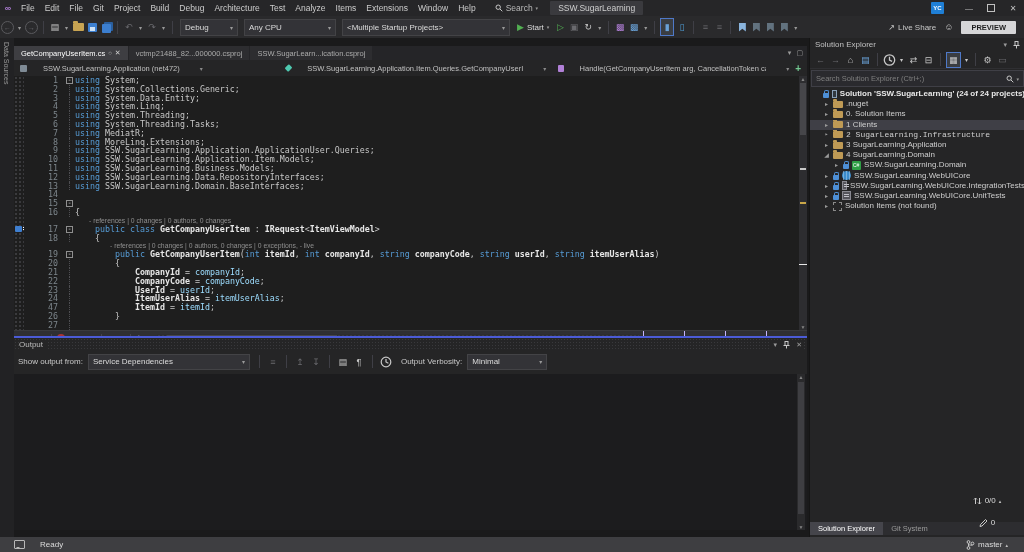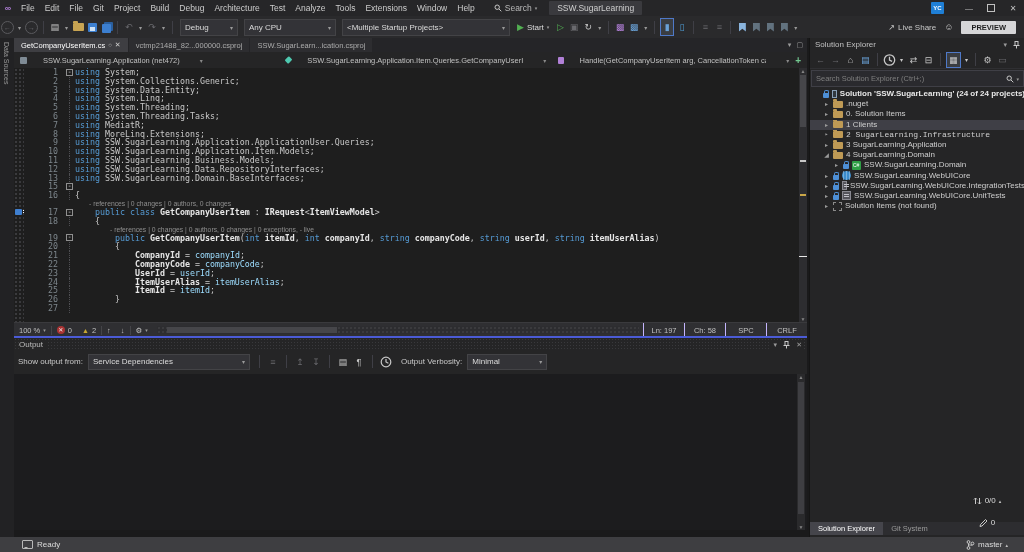--- a/index.html
+++ b/index.html
@@ -42,21 +42,21 @@
   .selbox{border:1px solid #4f79c8;background:#3a3d42;}
   .bmk{width:7px;height:9px;background:#8ab4dd;clip-path:polygon(0 0,100% 0,100% 100%,50% 70%,0 100%);}
   .bmk.dim2{background:#62727f;}
   .tb-right2{margin-left:auto;display:flex;align-items:center;gap:8px;padding-right:8px;}
   .preview-btn{background:#d6d6d8;color:#1e1e1e;font-weight:bold;font-size:7.5px;padding:2px 10px;border-radius:1px;}
   
   .main{position:absolute;left:0;top:38px;width:1024px;height:499px;background:#1a1a1b;}
   .leftstrip{position:absolute;left:0;top:0;width:14px;height:100%;background:#222224;}
   .vtab{writing-mode:vertical-rl;font-size:7px;color:#9a9a9a;margin:4px 0 0 3px;display:inline-block;}
   
-  .editor{position:absolute;left:14px;top:0;width:793px;height:298px;background:#8b5cf6;}
+  .editor{position:absolute;left:14px;top:8px;width:793px;height:298px;background:#8b5cf6;}
   .tabstrip{position:absolute;left:0;top:0;width:100%;height:14px;background:#252528;display:flex;font-size:7.5px;}
   .etab{display:flex;align-items:center;gap:3px;padding:0 7px;background:#2d2d30;color:#ababab;margin-right:1px;white-space:nowrap;}
   .etab.active{background:#3e3e42;color:#ffffff;}
   .etab .tdot{font-size:6px;color:#cfcfcf;}
   .etab .tx{font-size:7px;color:#cfcfcf;}
   .tabstrip-right{margin-left:auto;display:flex;align-items:center;gap:5px;padding-right:4px;color:#9a9a9a;font-size:7px;}
   .crumbs{position:absolute;left:0;top:14px;width:100%;height:16px;background:#252526;border-bottom:1px solid #2a2a2b;
           display:flex;align-items:center;font-size:7.5px;color:#c0c0c0;}
   .crumb{display:flex;align-items:center;gap:16px;padding:0 6px;height:100%;max-width:275px;white-space:nowrap;overflow:hidden;}
   .crumb .ca{color:#8a8a8a;font-size:6px;margin-left:4px;}
@@ -139,21 +139,21 @@
   .ic-test::after{content:"";position:absolute;left:1px;top:2px;width:5px;height:1px;background:#c0c0c8;box-shadow:0 2px 0 #c0c0c8;}
   .ic-miss{width:9px;height:9px;border:1px dashed #8a8a8a;box-sizing:border-box;}
   .ic-lock{width:6px;height:5px;background:#4d8fd6;border-radius:1px;position:relative;margin-top:3px;min-width:6px;}
   .ic-lock::before{content:"";position:absolute;top:-3px;left:1px;width:3px;height:3px;border:1px solid #4d8fd6;border-bottom:none;border-radius:2px 2px 0 0;}
   .se-tabs{position:absolute;left:0;bottom:2px;width:100%;height:13px;background:#2d2d30;display:flex;font-size:7.5px;}
   .se-tab{padding:0 8px;display:flex;align-items:center;color:#9a9a9a;}
   .se-tab.active{background:#45454b;color:#ffffff;}
   
   .statusbar{position:absolute;left:0;top:537px;width:1024px;height:15px;background:#3e3e41;display:flex;
              align-items:center;font-size:8px;color:#dcdcdc;}
-  .sb-left{display:flex;align-items:center;gap:4px;padding-left:22px;}
+  .sb-left{display:flex;align-items:center;gap:15px;padding-left:14px;}
   .sb-bubble{width:9px;height:7px;border:1px solid #b8b8b8;border-radius:1px;position:relative;}
   .sb-bubble::after{content:"";position:absolute;left:1px;bottom:-3px;width:0;height:0;border:2px solid transparent;border-top-color:#b8b8b8;}
   .sb-right{margin-left:auto;display:flex;align-items:center;gap:12px;padding-right:2px;flex-direction:column;}
   .sb-seg{display:flex;align-items:center;gap:3px;}
   .sb-caret{font-size:5px;color:#c0c0c0;}
   .badge{width:7px;height:7px;border-radius:50%;background:#c8882e;color:#1e1e1e;font-size:5px;line-height:7px;text-align:center;font-weight:bold;}
   svg.lineic{stroke:#c8c8c8;fill:none;stroke-width:1;}
   .gap2{position:absolute;left:807px;top:0;width:2px;height:499px;background:#1a1a1b;}
 </style>
 </head>
@@ -167,21 +167,21 @@
         <span class="menu-item">File</span>
         <span class="menu-item">Edit</span>
         <span class="menu-item">File</span>
         <span class="menu-item">Git</span>
         <span class="menu-item">Project</span>
         <span class="menu-item">Build</span>
         <span class="menu-item">Debug</span>
         <span class="menu-item">Architecture</span>
         <span class="menu-item">Test</span>
         <span class="menu-item">Analyze</span>
-        <span class="menu-item">Tools</span>
+        <span class="menu-item">Items</span>
         <span class="menu-item">Extensions</span>
         <span class="menu-item">Window</span>
         <span class="menu-item">Help</span>
       </nav>
     <div class="tb-search">
       <svg class="lineic" width="8" height="8" viewBox="0 0 8 8">
           <circle cx="3.2" cy="3.2" r="2.2"></circle>
           <line x1="5" y1="5" x2="7.3" y2="7.3"></line>
         </svg>
       <span>Search</span>
@@ -324,33 +324,34 @@
           <div class="crow"><span class="mg"></span><span class="ln">4</span><span class="fd"><span class="fline"></span></span><span><span class="seg-k">using</span><span class="seg-d"> System.Linq;</span></span></div>
           <div class="crow"><span class="mg"></span><span class="ln">5</span><span class="fd"><span class="fline"></span></span><span><span class="seg-k">using</span><span class="seg-d"> System.Threading;</span></span></div>
           <div class="crow"><span class="mg"></span><span class="ln">6</span><span class="fd"><span class="fline"></span></span><span><span class="seg-k">using</span><span class="seg-d"> System.Threading.Tasks;</span></span></div>
           <div class="crow"><span class="mg"></span><span class="ln">7</span><span class="fd"><span class="fline"></span></span><span><span class="seg-k">using</span><span class="seg-d"> MediatR;</span></span></div>
           <div class="crow"><span class="mg"></span><span class="ln">8</span><span class="fd"><span class="fline"></span></span><span><span class="seg-k">using</span><span class="seg-d"> MoreLinq.Extensions;</span></span></div>
           <div class="crow"><span class="mg"></span><span class="ln">9</span><span class="fd"><span class="fline"></span></span><span><span class="seg-k">using</span><span class="seg-d"> SSW.SugarLearning.Application.ApplicationUser.Queries;</span></span></div>
           <div class="crow"><span class="mg"></span><span class="ln">10</span><span class="fd"><span class="fline"></span></span><span><span class="seg-k">using</span><span class="seg-d"> SSW.SugarLearning.Application.Item.Models;</span></span></div>
           <div class="crow"><span class="mg"></span><span class="ln">11</span><span class="fd"><span class="fline"></span></span><span><span class="seg-k">using</span><span class="seg-d"> SSW.SugarLearning.Business.Models;</span></span></div>
           <div class="crow"><span class="mg"></span><span class="ln">12</span><span class="fd"><span class="fline"></span></span><span><span class="seg-k">using</span><span class="seg-d"> SSW.SugarLearning.Data.RepositoryInterfaces;</span></span></div>
           <div class="crow"><span class="mg"></span><span class="ln">13</span><span class="fd"><span class="fline"></span></span><span><span class="seg-k">using</span><span class="seg-d"> SSW.SugarLearning.Domain.BaseInterfaces;</span></span></div>
+          <div class="crow"><span class="mg"></span><span class="ln">14</span><span class="fd"></span><span></span></div>
           <div class="crow"><span class="mg"></span><span class="ln">15</span><span class="fd"><span class="fbox">-</span></span></div>
           <div class="crow"><span class="mg"></span><span class="ln">16</span><span class="fd"><span class="fline"></span></span><span><span class="seg-d">{</span></span></div>
           <div class="lensrow" style="padding-left: 75px;">- references | 0 changes | 0 authors, 0 changes</div>
           <div class="crow"><span class="mg"><span class="mk"></span></span><span class="ln">17</span><span class="fd"><span class="fbox">-</span></span><span><span class="seg-d">    </span><span class="seg-k">public class </span><span class="seg-t">GetCompanyUserItem</span><span class="seg-d"> : </span><span class="seg-t">IRequest</span><span class="seg-d">&lt;</span><span class="seg-t">ItemViewModel</span><span class="seg-d">&gt;</span></span></div>
           <div class="crow"><span class="mg"></span><span class="ln">18</span><span class="fd"><span class="fline"></span></span><span><span class="seg-d">    {</span></span></div>
           <div class="lensrow" style="padding-left: 96px;">- references | 0 changes | 0 authors, 0 changes | 0 exceptions, - live</div>
           <div class="crow"><span class="mg"></span><span class="ln">19</span><span class="fd"><span class="fbox">-</span></span><span><span class="seg-d">        </span><span class="seg-k">public </span><span class="seg-t">GetCompanyUserItem</span><span class="seg-d">(</span><span class="seg-k">int </span><span class="seg-t">itemId</span><span class="seg-d">, </span><span class="seg-k">int </span><span class="seg-t">companyId</span><span class="seg-d">, </span><span class="seg-k">string </span><span class="seg-t">companyCode</span><span class="seg-d">, </span><span class="seg-k">string </span><span class="seg-t">userId</span><span class="seg-d">, </span><span class="seg-k">string </span><span class="seg-t">itemUserAlias</span><span class="seg-d">)</span></span></div>
           <div class="crow"><span class="mg"></span><span class="ln">20</span><span class="fd"><span class="fline"></span></span><span><span class="seg-d">        {</span></span></div>
           <div class="crow"><span class="mg"></span><span class="ln">21</span><span class="fd"><span class="fline"></span></span><span><span class="seg-d">            </span><span class="seg-t">CompanyId</span><span class="seg-d"> = </span><span class="seg-b">companyId</span><span class="seg-d">;</span></span></div>
           <div class="crow"><span class="mg"></span><span class="ln">22</span><span class="fd"><span class="fline"></span></span><span><span class="seg-d">            </span><span class="seg-t">CompanyCode</span><span class="seg-d"> = </span><span class="seg-b">companyCode</span><span class="seg-d">;</span></span></div>
           <div class="crow"><span class="mg"></span><span class="ln">23</span><span class="fd"><span class="fline"></span></span><span><span class="seg-d">            </span><span class="seg-t">UserId</span><span class="seg-d"> = </span><span class="seg-b">userId</span><span class="seg-d">;</span></span></div>
           <div class="crow"><span class="mg"></span><span class="ln">24</span><span class="fd"><span class="fline"></span></span><span><span class="seg-d">            </span><span class="seg-t">ItemUserAlias</span><span class="seg-d"> = </span><span class="seg-b">itemUserAlias</span><span class="seg-d">;</span></span></div>
-          <div class="crow"><span class="mg"></span><span class="ln">25</span><span class="fd"><span class="fline"></span></span><span><span class="seg-d">            </span><span class="seg-t">ItemId</span><span class="seg-d"> = </span><span class="seg-b">itemId</span><span class="seg-d">;</span></span></div>
+          <div class="crow"><span class="mg"></span><span class="ln">47</span><span class="fd"><span class="fline"></span></span><span><span class="seg-d">            </span><span class="seg-t">ItemId</span><span class="seg-d"> = </span><span class="seg-b">itemId</span><span class="seg-d">;</span></span></div>
           <div class="crow"><span class="mg"></span><span class="ln">26</span><span class="fd"><span class="fline"></span></span><span><span class="seg-d">        }</span></span></div>
           <div class="crow"><span class="mg"></span><span class="ln">27</span><span class="fd"><span class="fline"></span></span><span><span class="seg-d">    </span></span></div>
         </div>
 
       <div class="vscroll" style="position:absolute;right:0;top:30px;height:254px">
         <span class="arr" style="top:0">▲</span>
         <div class="vthumb" style="top:7px;height:52px"></div>
         <div class="vmark" style="top:92px;background:#c8c8c8"></div>
         <div class="vmark" style="top:126px;background:#c9a648"></div>
         <div class="vline" style="top:188px"></div>

